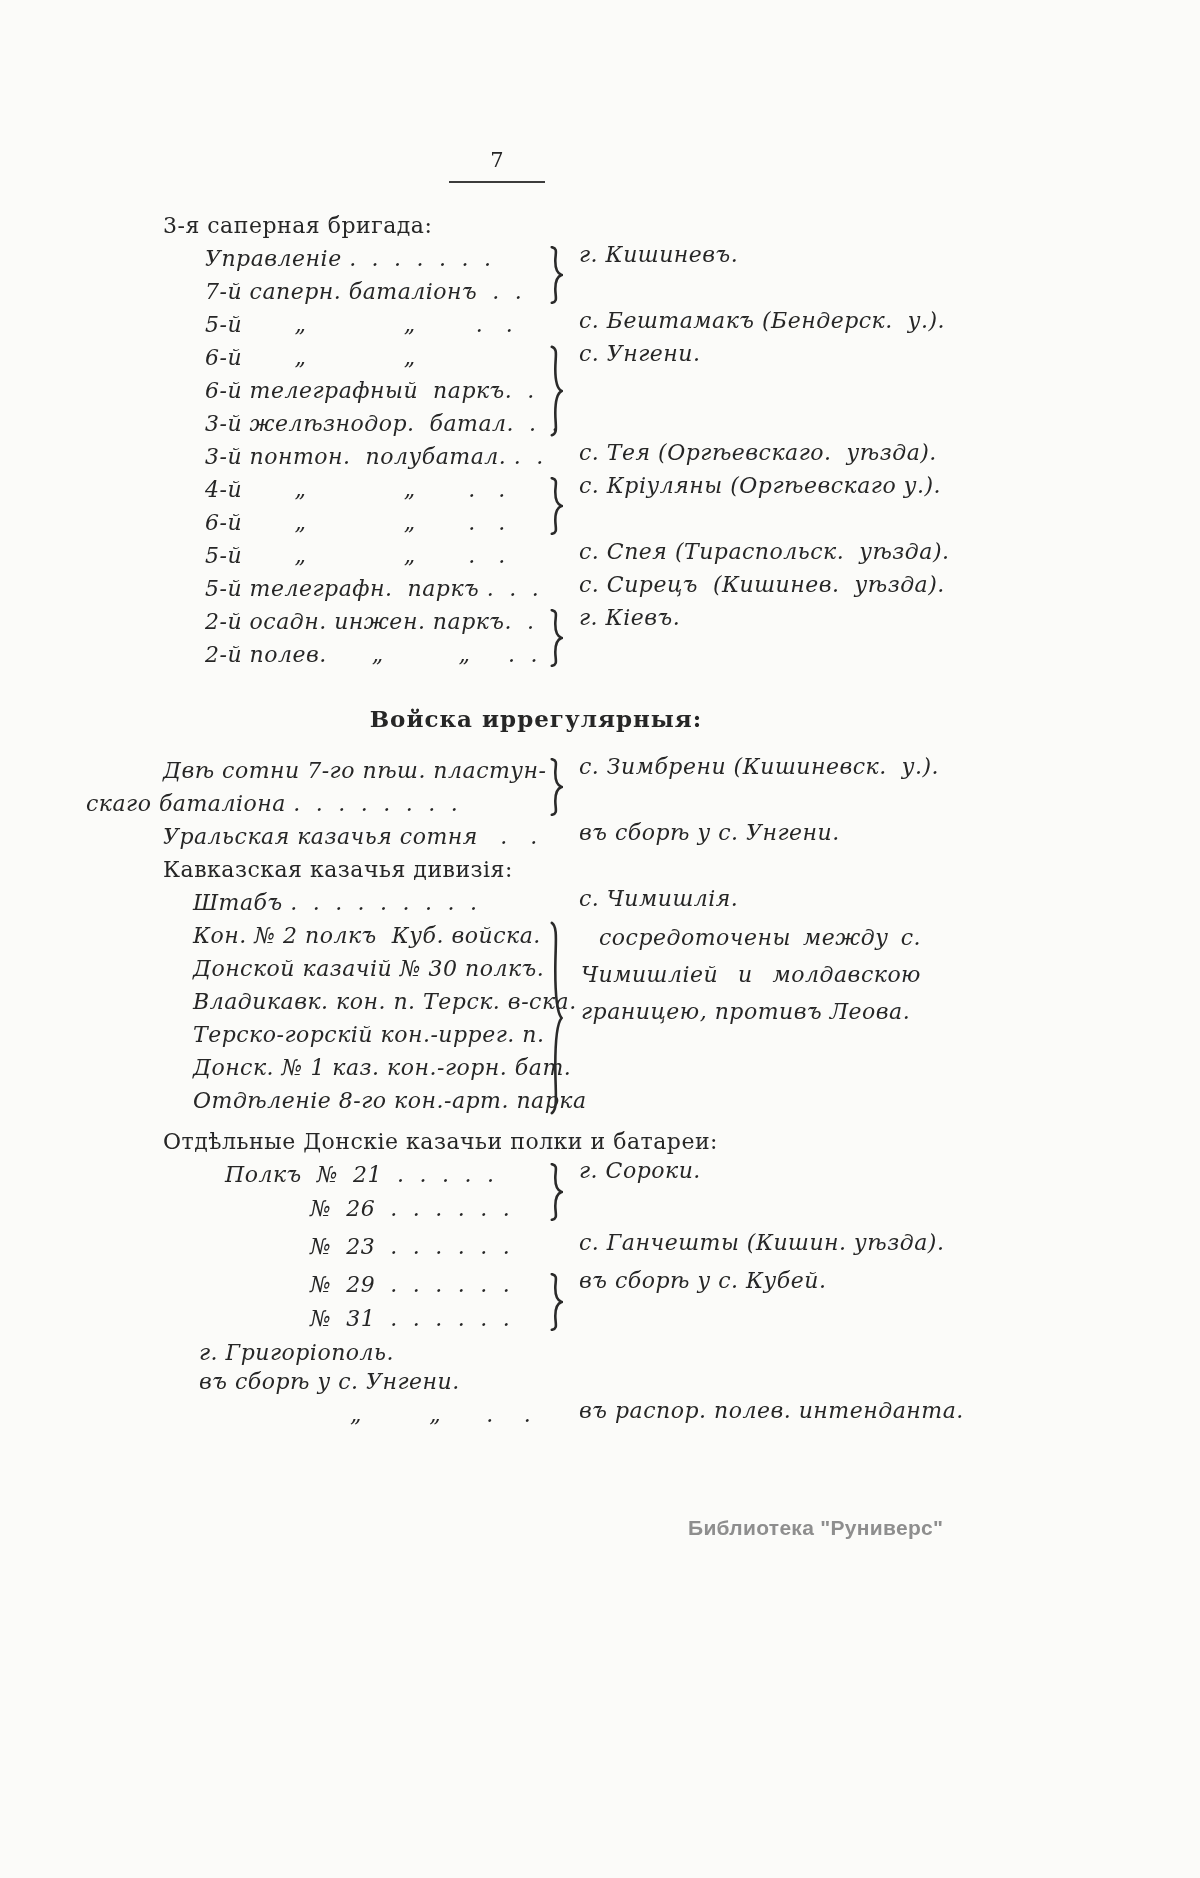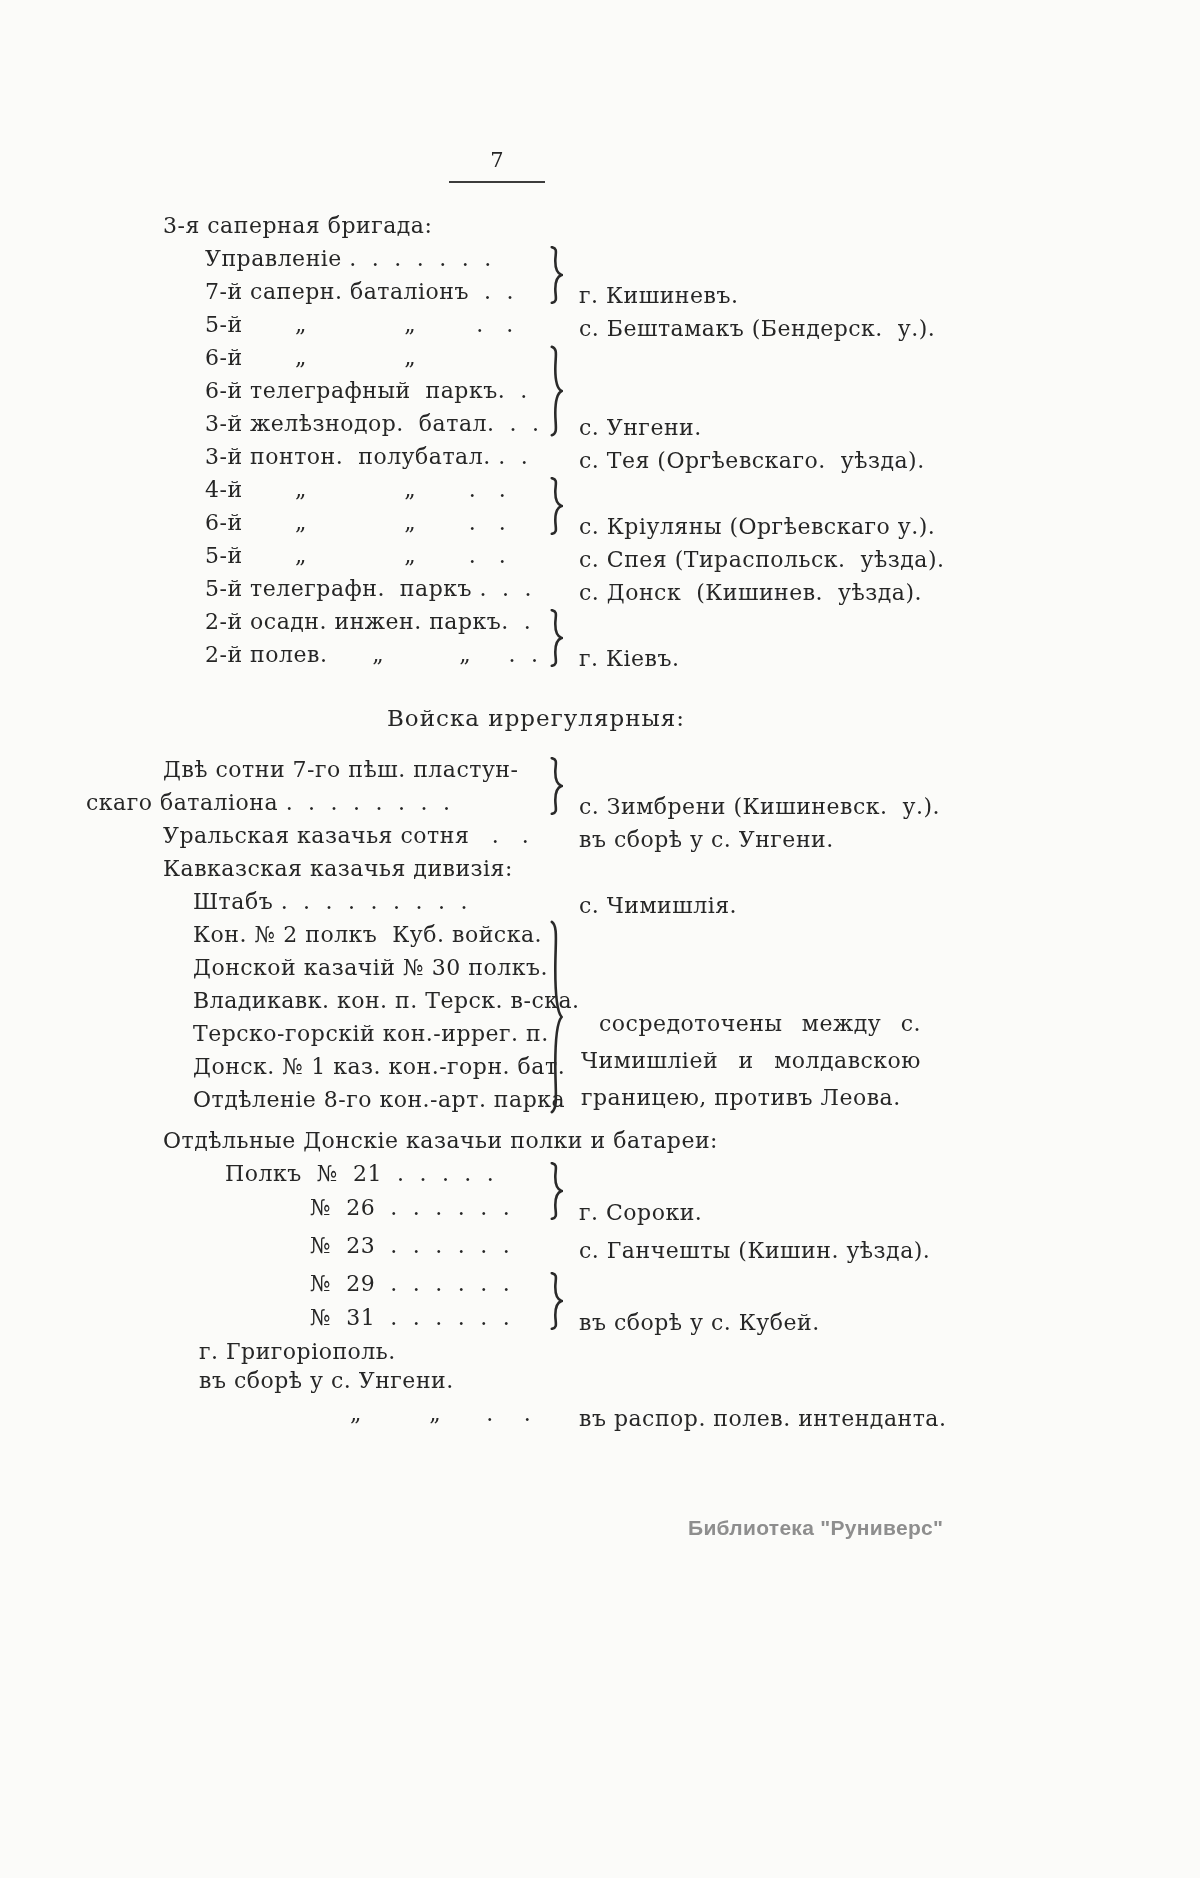--- a/index.html
+++ b/index.html
@@ -30,21 +30,21 @@
     letter-spacing:0.5px;
   }
   .title { margin-top:26px; }
   .i1 { padding-left:42px; }
   .i2 { padding-left:30px; }
   .i3 { padding-left:62px; }
   .i4 { padding-left:147px; }
   .i5 { padding-left:187px; }
   .neg { margin-left:-77px; }
 
-  .entry { display:flex; align-items:flex-end; }
+  .entry { display:flex; align-items:flex-start;font-style:italic; }
   .lines { width:380px; flex:none; }
   .brace-col {
     width:26px; flex:none;
     display:flex; align-items:center; justify-content:center;
     align-self:stretch;
   }
   .brace-col svg { display:block; width:14px; }
   .b2 svg { height:58px; }
   .b3 svg { height:92px; }
   .b6 svg { height:198px; }
@@ -55,21 +55,21 @@
     text-align:justify;
     text-indent:18px;
     line-height:37px;
     padding-left:12px;
     letter-spacing:0.5px;
   }
 
   .heading {
     width:746px;
     text-align:center;
-    font-weight:normal;
+    font-weight:bold;
     font-size:23px;
     letter-spacing:1px;
     margin:34px 0 22px;
   }
 
   .sec3 .line { line-height:34px; }
   .sec3 .entry { margin-bottom:4px; }
   .mt8 { margin-top:8px; }
   .mt14 { margin-top:0; }
 
@@ -156,21 +156,21 @@
           </div>
         <div class="brace-col"></div>
         <div class="loc">с. Спея (Тираспольск.  уѣзда).</div>
       </div>
 
       <div class="entry">
         <div class="lines">
             <div class="line i1">5-й телеграфн.  паркъ .  .  .</div>
           </div>
         <div class="brace-col"></div>
-        <div class="loc">с. Донск  (Кишинев.  уѣзда).</div>
+        <div class="loc">с. Сирецъ  (Кишинев.  уѣзда).</div>
       </div>
 
       <div class="entry">
         <div class="lines">
           <div class="line i1">2-й осадн. инжен. паркъ.  .</div>
           <div class="line i1">2-й полев.      „          „     .  .</div>
         </div>
         <div class="brace-col b2">
           <svg viewBox="0 0 20 100" preserveAspectRatio="none">
               <path d="M4 2 C13 4 9 12 9 26 C9 42 13 48 18 50 C13 52 9 58 9 74 C9 88 13 96 4 98" fill="none" stroke="#2a2a2a" stroke-width="2.6" stroke-linecap="round" vector-effect="non-scaling-stroke"></path>

